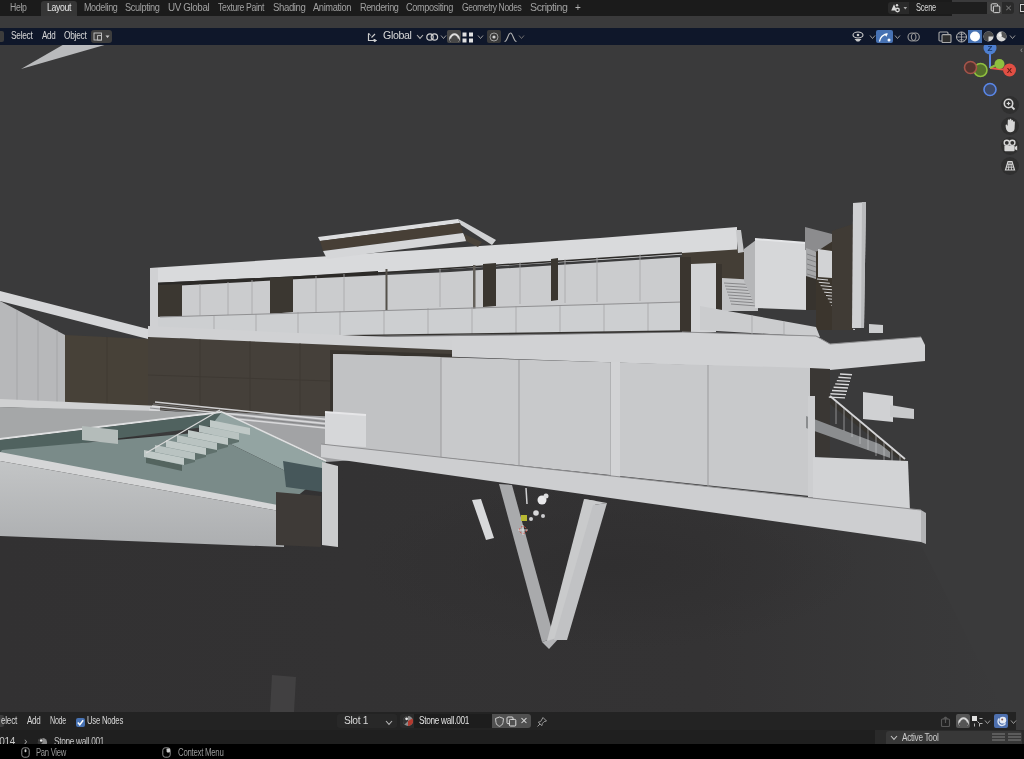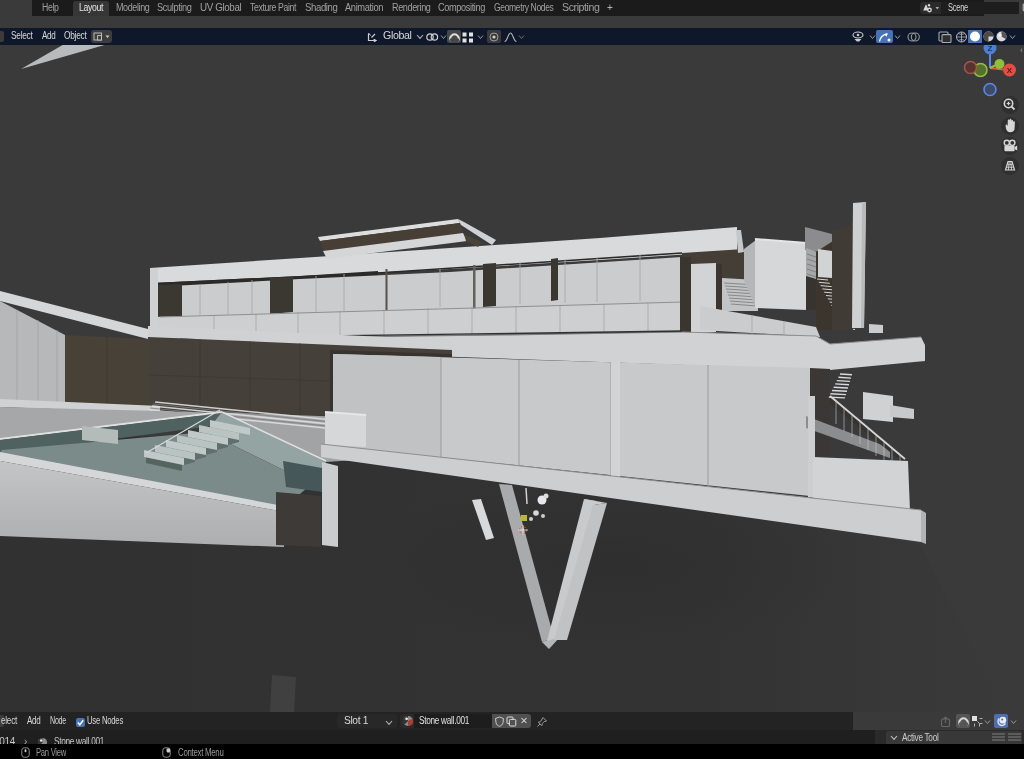--- a/index.html
+++ b/index.html
@@ -1,19 +1,19 @@
 <!DOCTYPE html>
 <html><head><meta charset="utf-8">
 <style>
   html,body{margin:0;padding:0;width:1024px;height:759px;overflow:hidden;background:#3a3a3b;
     font-family:"Liberation Sans", sans-serif;-webkit-font-smoothing:antialiased;}
   .abs{position:absolute;}
-  #topbar{position:absolute;left:0;top:0;width:952px;height:16px;background:#1b1b1b;z-index:20;margin-left:32px;}
+  #topbar{position:absolute;left:0;top:0;width:952px;height:16px;background:#1b1b1b;z-index:20;}
   #vheader{position:absolute;left:0;top:28px;width:1024px;height:17px;background:#0f172a;z-index:20;}
-  #sheader{position:absolute;left:0;top:712px;width:853px;height:18px;background:#232323;z-index:20;}
+  #sheader{position:absolute;left:0;top:712px;width:1016px;height:18px;background:#232323;z-index:20;}
   #strip{position:absolute;left:0;top:730px;width:1024px;height:14px;background:#1f1f1f;z-index:19;overflow:hidden;}
   #statusbar{position:absolute;left:0;top:744px;width:1024px;height:15px;background:#000000;z-index:21;}
   .t{position:absolute;font-size:10px;letter-spacing:-0.35px;color:#bfbfbf;white-space:nowrap;}
   .tw{color:#d8d8d8;}
   .tab{position:absolute;top:1px;height:14px;line-height:14px;font-size:10px;letter-spacing:-0.4px;color:#a0a0a0;}
   #scene{position:absolute;left:0;top:0;z-index:1;}
   #gizmo{position:absolute;left:0;top:0;z-index:5;}
 </style></head>
 <body>
 <svg id="scene" width="1024" height="759" viewBox="0 0 1024 759">

